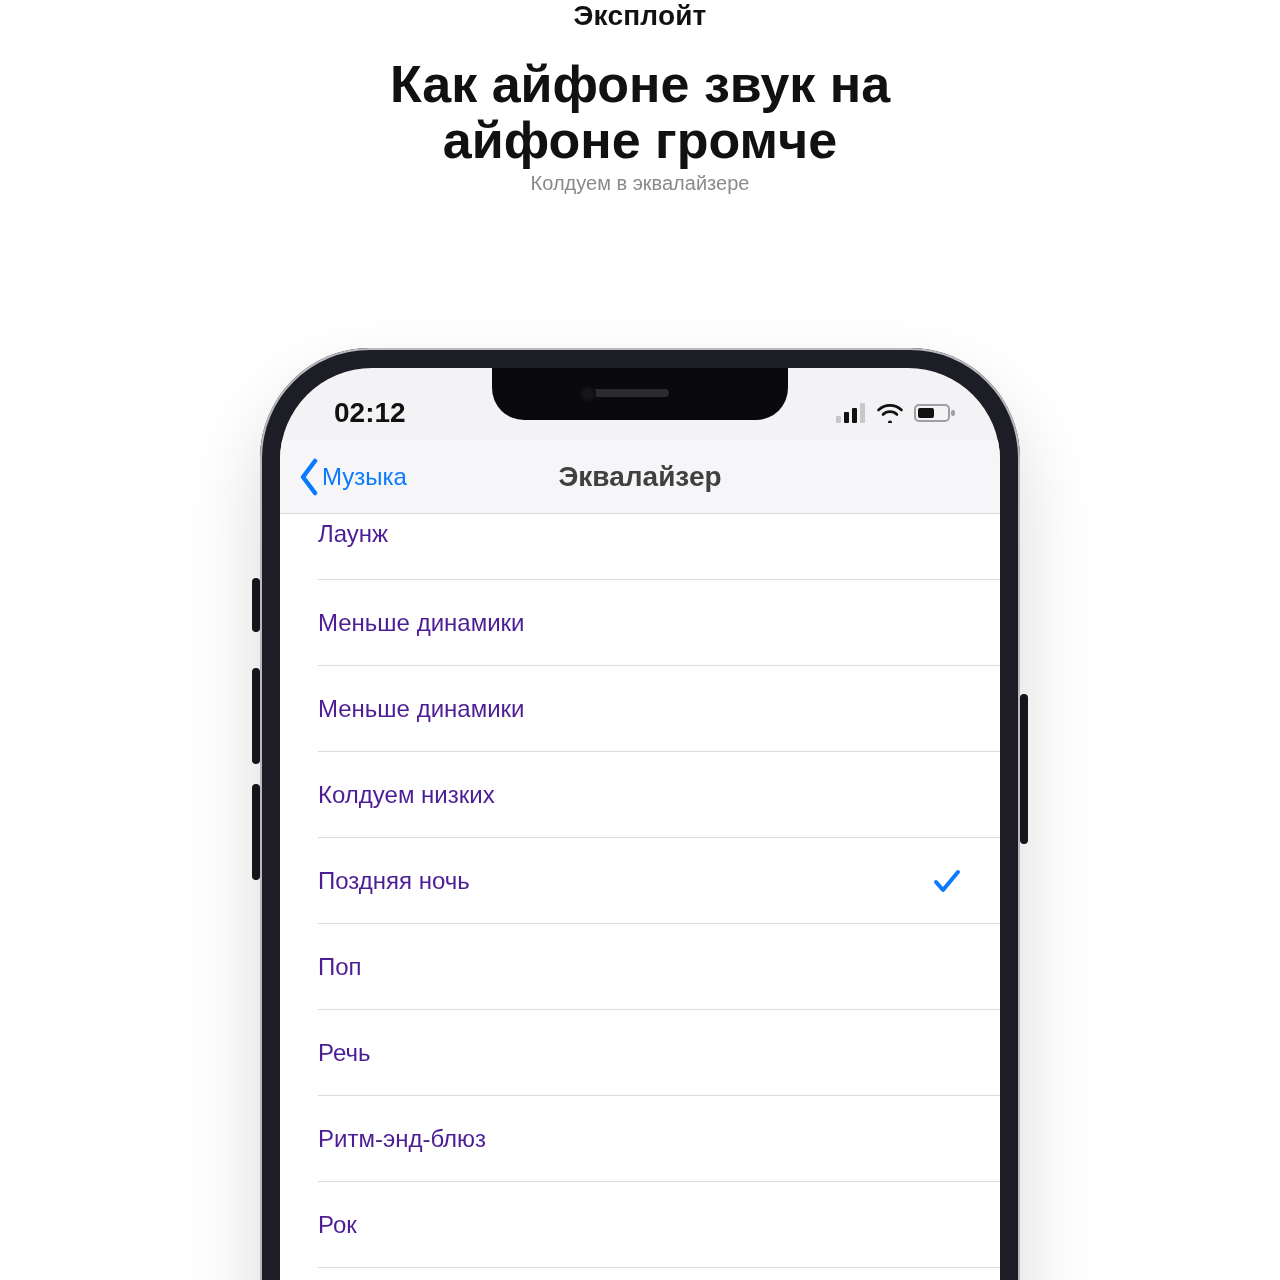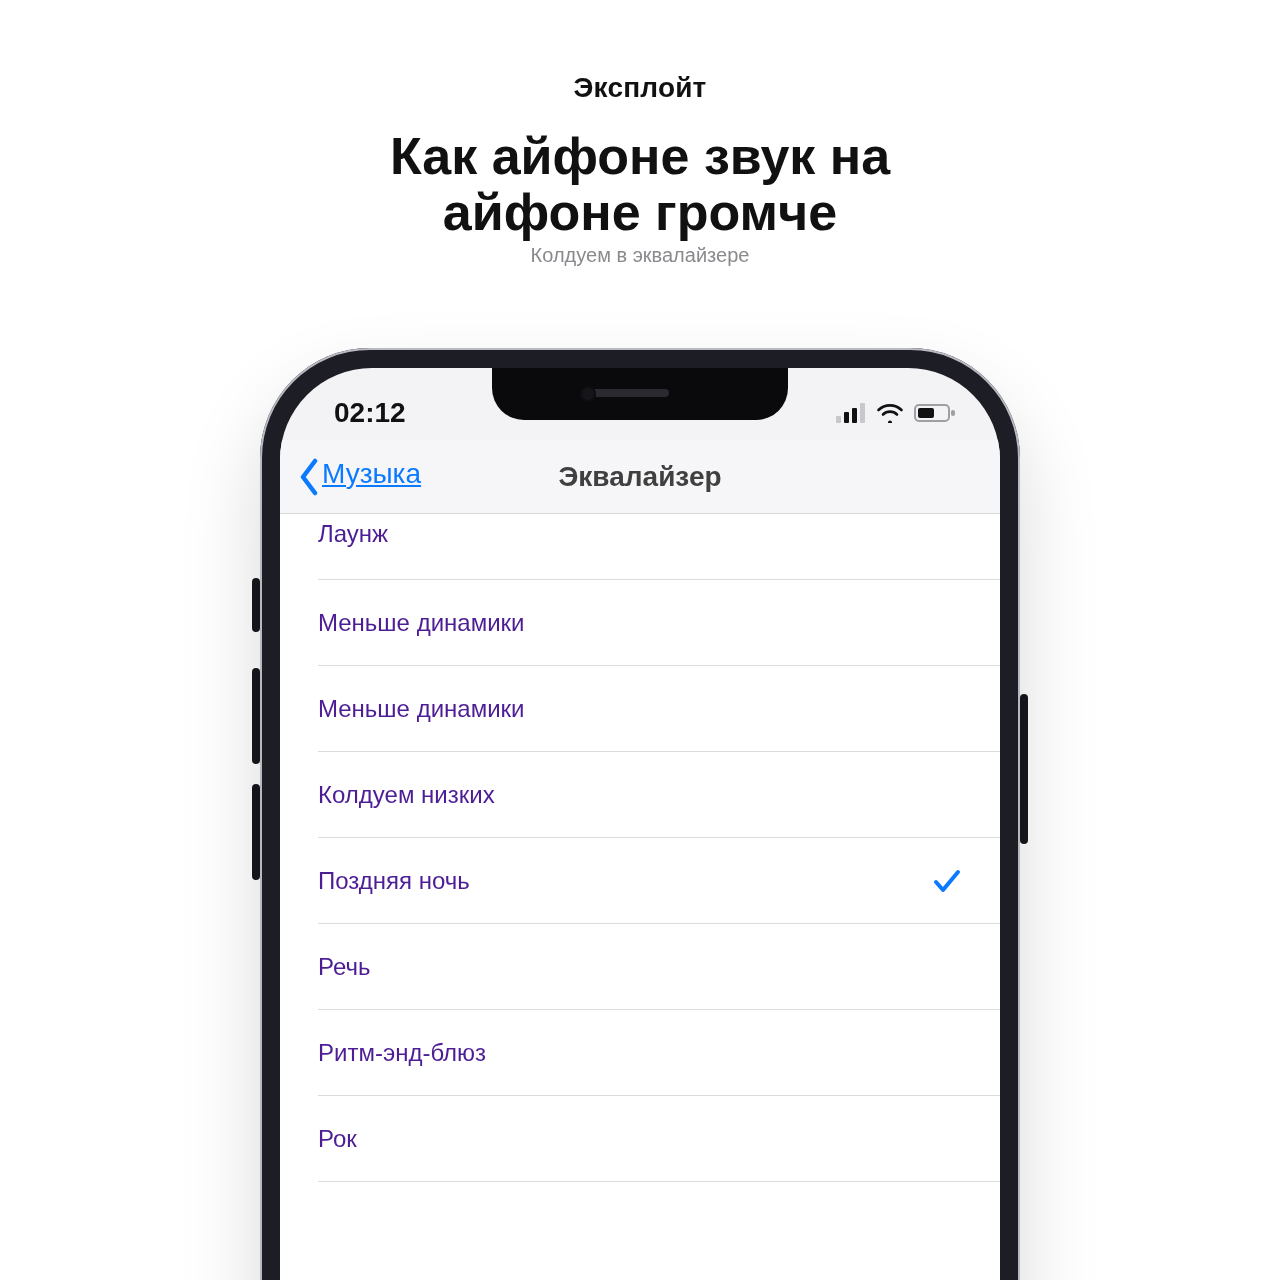--- a/index.html
+++ b/index.html
@@ -6,21 +6,20 @@
   body {
     width: 1280px;
     height: 1280px;
     background: #ffffff;
     font-family: -apple-system, "Helvetica Neue", Arial, sans-serif;
     overflow: hidden;
     position: relative;
   }
   .header-block {
     text-align: center;
-    padding-top: 72px;
   }
   .brand {
     font-size: 28px;
     font-weight: 700;
     color: #111;
     letter-spacing: 0.2px;
   }
   .headline {
     margin-top: 24px;
     font-size: 52px;
@@ -109,22 +108,22 @@
     position: absolute;
     top: 72px; left: 0; right: 0;
     height: 74px;
     border-bottom: 1px solid #d9d9dd;
     background: #f6f6f8;
     display: flex; align-items: center;
     padding: 0 18px;
     z-index: 3;
   }
   .back-link {
-    display: flex; gap: 2px;
-    color: #0a7aff; font-size: 28px; text-decoration: underline;
+    display: flex; align-items: center; gap: 2px;
+    color: #0a7aff; font-size: 24px;
   }
   .back-chev { width: 22px; height: 38px; }
   .nav-title {
     position: absolute; left: 0; right: 0;
     text-align: center;
     font-size: 28px; font-weight: 600; color: #404040;
     pointer-events: none;
   }
 
   .list {
@@ -222,20 +221,23 @@
           <div class="row">
             <span class="row-label">Колдуем низких</span>
           </div>
           <div class="row">
             <span class="row-label">Поздняя ночь</span>
             <svg class="check" viewBox="0 0 30 30">
               <polyline points="4,16 11,24 26,6" fill="none" stroke="#0a7aff" stroke-width="4" stroke-linecap="round" stroke-linejoin="round"></polyline>
             </svg>
           </div>
           <div class="row">
+            <span class="row-label">Поп</span>
+          </div>
+          <div class="row">
             <span class="row-label">Речь</span>
           </div>
           <div class="row">
             <span class="row-label">Ритм-энд-блюз</span>
           </div>
           <div class="row">
             <span class="row-label">Рок</span>
           </div>
         </div>
     </div>

